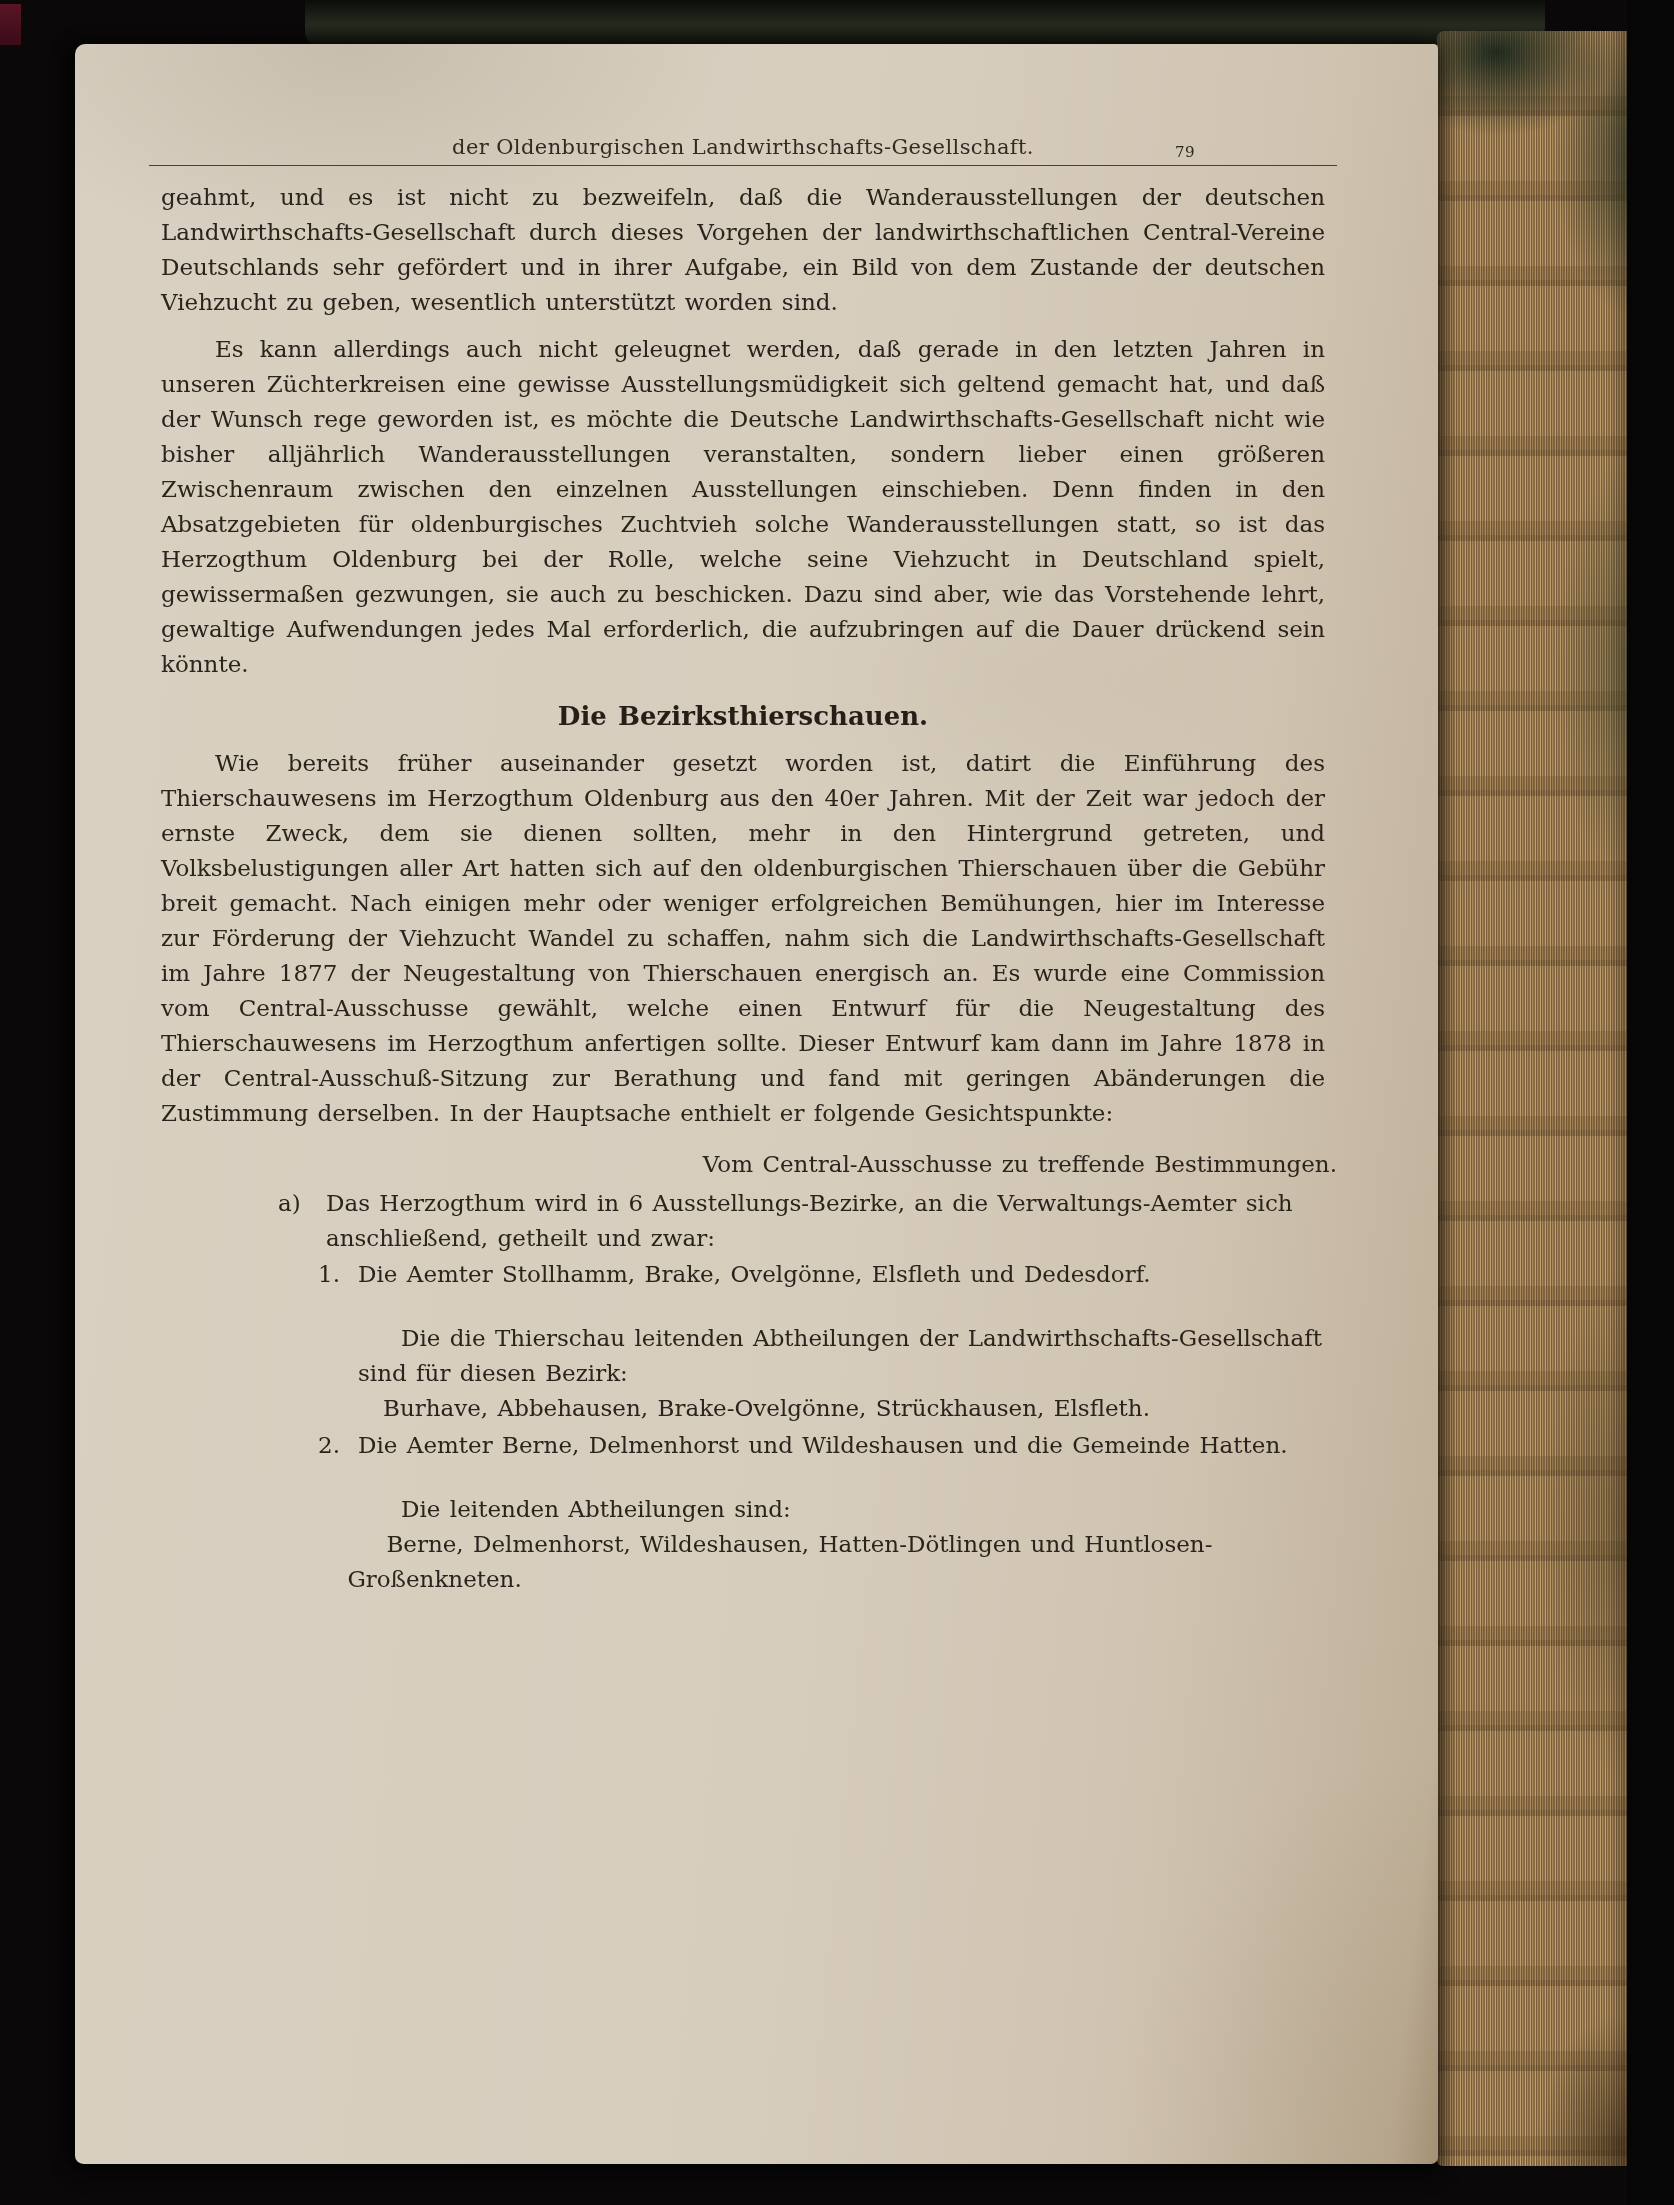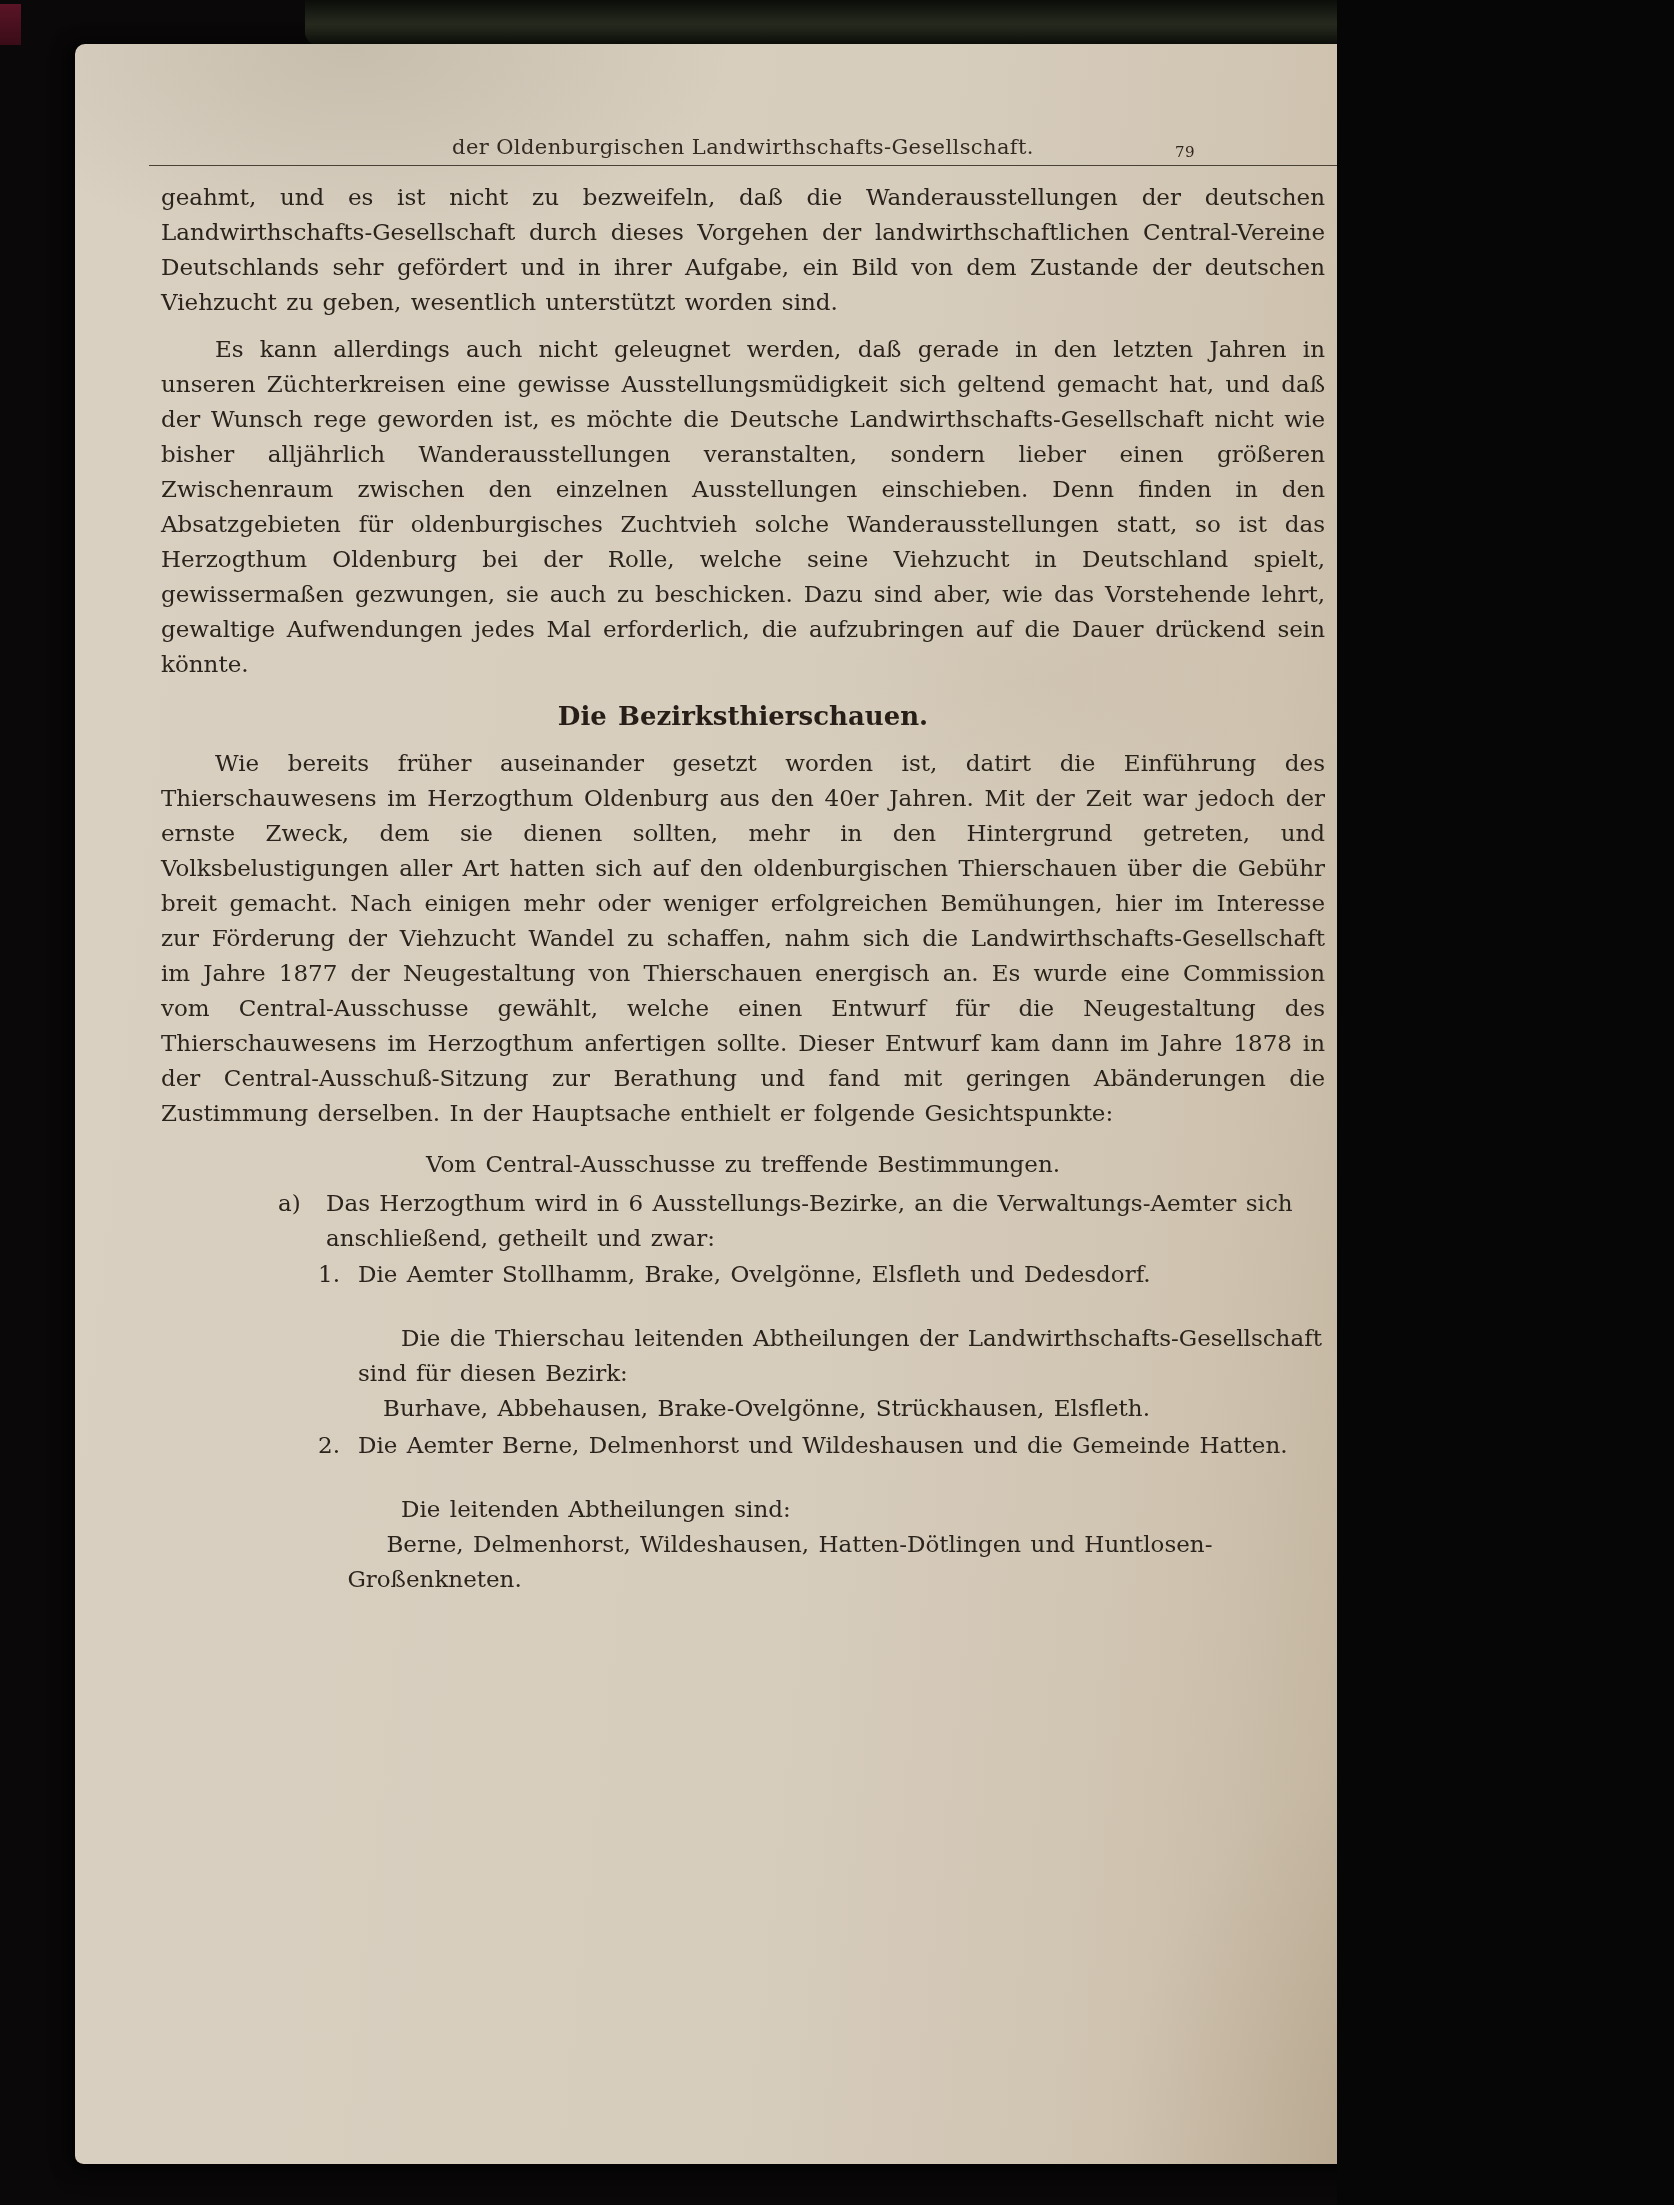--- a/index.html
+++ b/index.html
@@ -2,21 +2,21 @@
 <html style="font-size:11.3px"><head>
 <meta charset="utf-8">
 <style>
   html, body {
     margin: 0;
     padding: 0;
     background: #070606;
   }
   .scan {
     position: relative;
-    width: 1337px;
+    width: 1627px;
     height: 2205px;
     background: #0a0809;
     overflow: hidden;
     font-family: "DejaVu Serif", serif;
   }
 
   
   .spine-mark {
     position: absolute;
     left: 0; top: 4.3px;
@@ -112,21 +112,21 @@
 
   .section-heading {
     margin: 17px 0 5.7px 0;
     text-align: center;
     font-size: 26px;
     font-weight: bold;
     color: #271f17;
   }
   .sub-heading {
     margin: 15.6px 0 4.3px 0;
-    text-align: center;
+    text-align: right;
     text-indent: 0;
   }
 
   .list-item {
     position: relative;
     margin-top: 1.4px;
     text-align: left;
   }
   .list-item .marker { position: absolute; top: 0; }
   .item-a { padding-left: 177px; }

